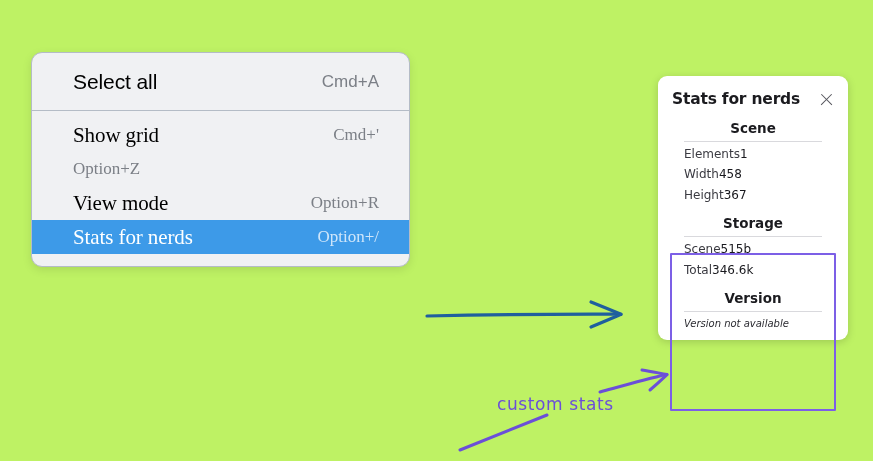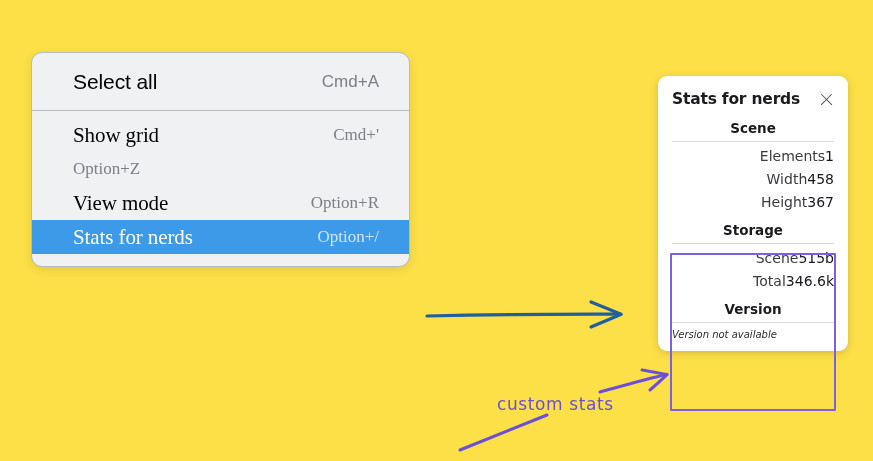--- a/index.html
+++ b/index.html
@@ -7,21 +7,21 @@
     margin: 0; padding: 0;
     width: 873px; height: 461px;
     background: #ffffff;
     font-family: "Liberation Sans", sans-serif;
     overflow: hidden;
   }
   #stage {
     position: relative;
     width: 873px;
     height: 461px;
-    background: #fde047;
+    background: #bef264;
   }
 
   
   #context-menu {
     position: absolute;
     left: 31px;
     top: 52px;
     width: 379px;
     background: #f0f1f3;
     border: 1px solid #b4bcc6;
@@ -94,38 +94,38 @@
   #stats-close::before, #stats-close::after {
     content: "";
     position: absolute;
     left: 1px; top: 8px;
     width: 15px; height: 1.3px;
     background: #55555c;
   }
   #stats-close::before { transform: rotate(45deg); }
   #stats-close::after  { transform: rotate(-45deg); }
 
-  .stats-section { padding: 0 14px; }
+  .stats-section { padding: 0 26px; }
   .section-title {
     text-align: center;
     font-size: 13.5px;
     font-weight: bold;
     color: #1b1b1f;
     padding: 9px 0 5px 0;
   }
   .section-rule {
     height: 1px;
     background: #d9d9dd;
     margin-bottom: 2px;
   }
   .stat-row {
     display: flex;
     align-items: center;
-    justify-content: flex-end;
-    font-size: 14px;
+    justify-content: flex-start;
+    font-size: 12px;
     color: #2b2b31;
     padding: 3.5px 0;
     line-height: 1.15;
   }
   .stat-row .sr-key { color: #3a3a41; }
   .stat-row .sr-val { color: #18181d; }
   .stat-note {
     font-size: 10px;
     color: #2b2b31;
     padding: 4px 0 2px 0;

